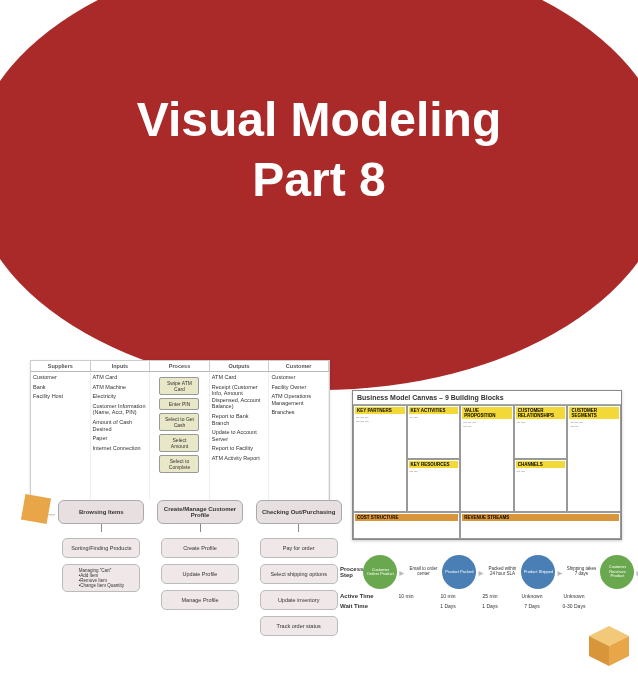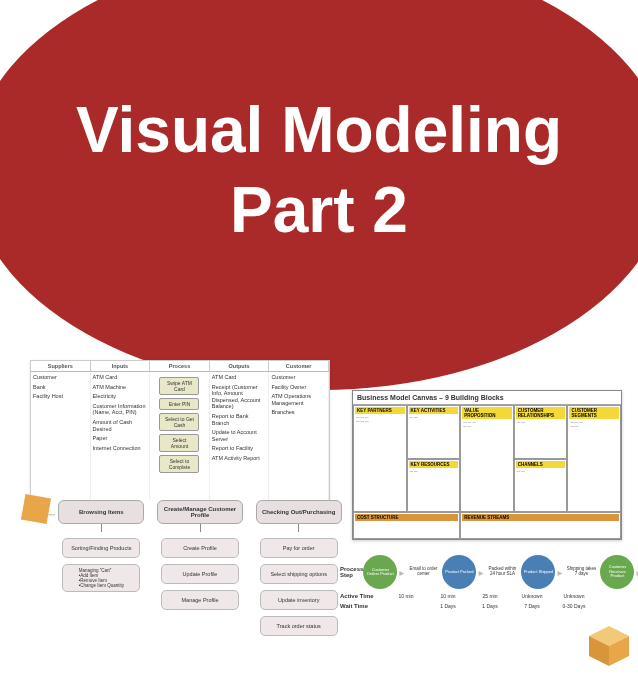--- a/index.html
+++ b/index.html
@@ -20,21 +20,21 @@
     top: -50px;
     left: -30px;
   }
   .title {
     position: absolute;
     top: 90px;
     left: 0;
     width: 638px;
     text-align: center;
     color: #fff;
-    font-size: 64px;
+    font-size: 48px;
     font-weight: bold;
     line-height: 1.25;
   }
   
   .sipoc {
     position: absolute;
     top: 360px;
     left: 30px;
     width: 300px;
     height: 155px;
@@ -172,21 +172,21 @@
     height: 48px;
   }
   .logo-cube svg { width: 100%; height: 100%; }
 </style>
 </head>
 <body>
 
 <div class="red-ellipse"></div>
 <div class="title">
   <span>Visual Modeling</span><br>
-  <span>Part 2</span>
+  <span>Part 8</span>
 </div>
 
 <div class="sipoc">
   <div class="sipoc-head">
     <div>Suppliers</div>
     <div>Inputs</div>
     <div>Process</div>
     <div>Outputs</div>
     <div>Customer</div>
   </div>

